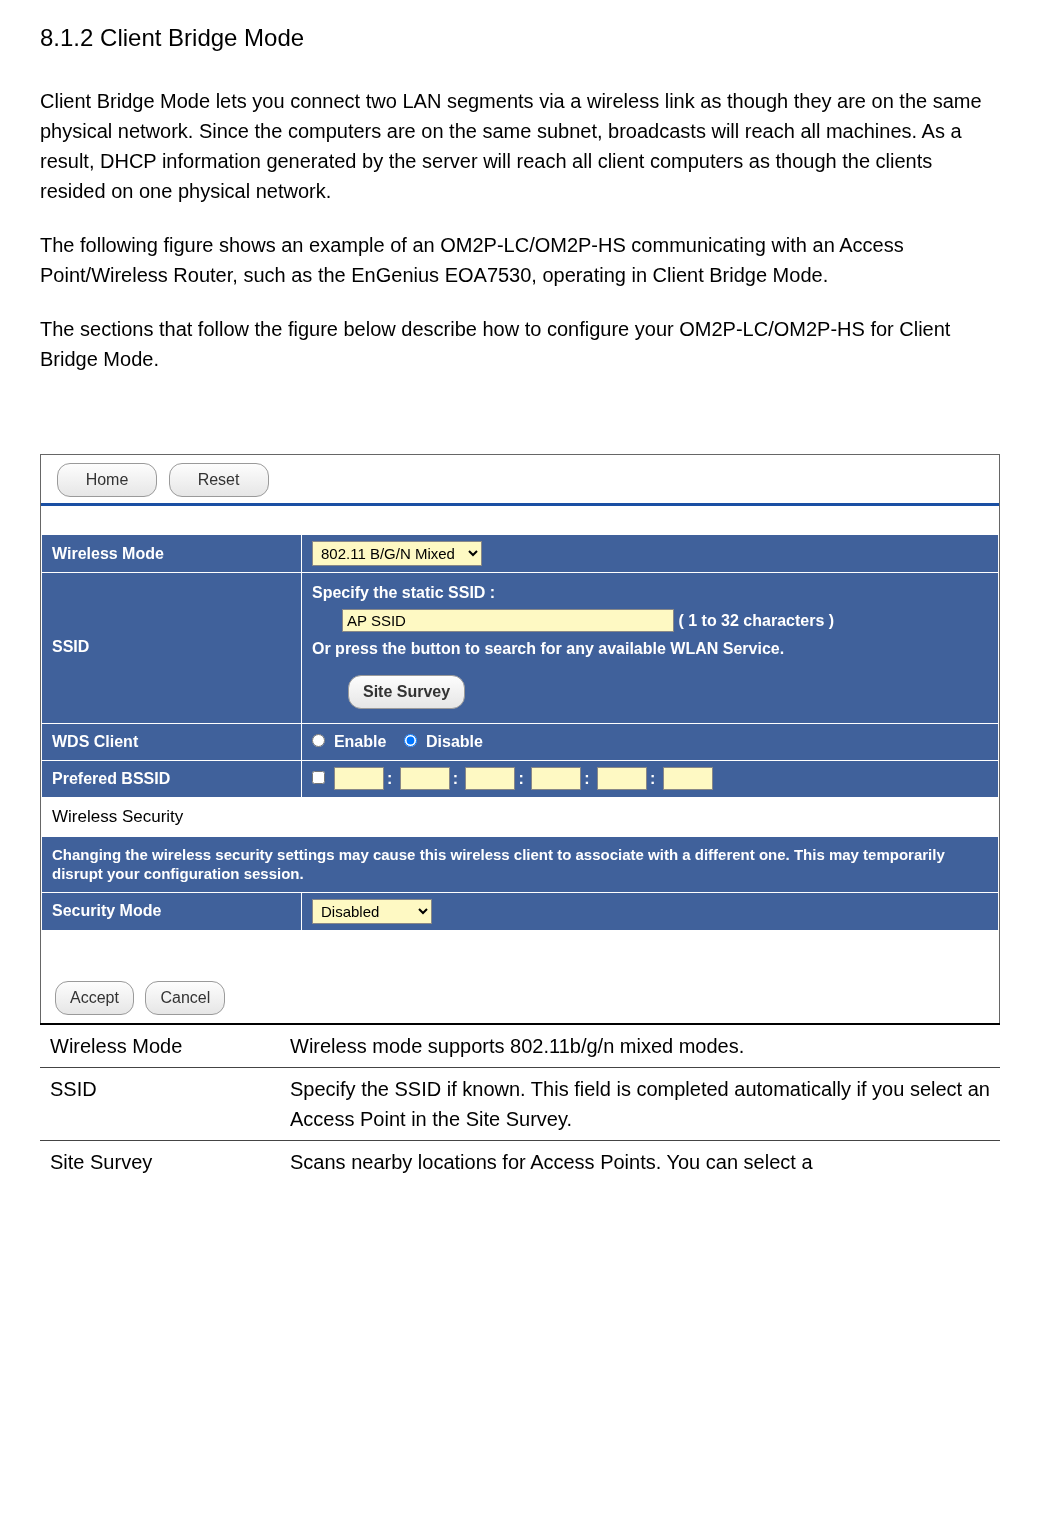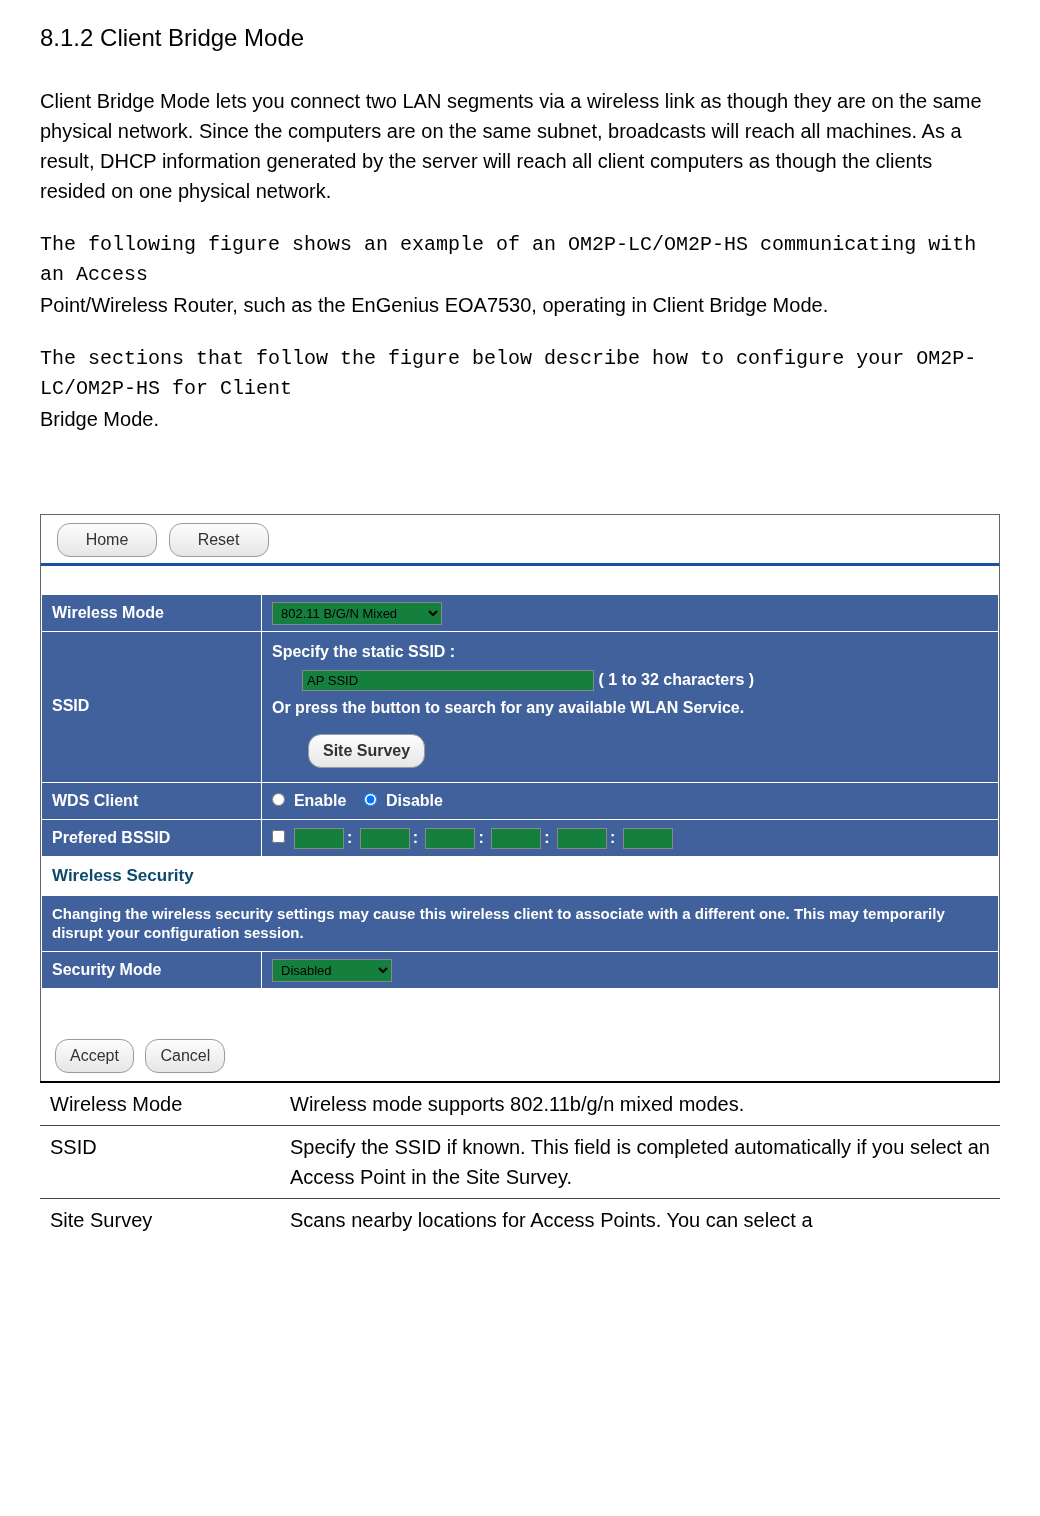--- a/index.html
+++ b/index.html
@@ -11,21 +11,21 @@
     font-size: 20px;
     line-height: 1.5;
     color: #000;
   }
   h2.section-title {
     font-size: 24px;
     font-weight: normal;
     margin-bottom: 30px;
   }
   p.para { margin-bottom: 24px; }
-  p.tight { margin-bottom: 0; font-family: Liberation Mono, monospace; }
+  p.tight { margin-bottom: 0; }
   .screenshot-wrap {
     border: 1px solid #666;
     margin-top: 80px;
     margin-bottom: 0;
     background: #fff;
   }
   .panel-header {
     display: flex;
     align-items: center;
     justify-content: space-between;
@@ -54,34 +54,34 @@
   .form-table { width: 100%; border-collapse: collapse; }
   .form-table td {
     border: 1px solid #fff;
     padding: 6px 10px;
     vertical-align: middle;
   }
   .form-table tr.blue td { background: #40619b; color: #fff; font-weight: bold; font-size: 16px; }
   .label-cell { width: 200px; background: #40619b; color:#fff; font-weight:bold; font-size:16px; }
   .value-cell { background: #40619b; color:#fff; font-weight:bold; font-size:16px; }
   select, input[type=text] {
-    font-size: 13px;
+    font-size: 15px;
     padding: 2px 4px;
-    background:#15803d; color:#000; border:1px solid #888;
+    background:#fef9c3; color:#000; border:1px solid #888;
   }
   .ssid-row td { padding-top:8px; padding-bottom:10px; }
-  .ssid-input { width: 292px; margin-left: 30px; }
+  .ssid-input { width: 332px; margin-left: 30px; }
   .hint { font-weight: bold; }
   .bssid-input { width: 50px; }
-  .sec-heading { background:#fff; color:#0c4a6e; font-weight:bold; padding:10px; font-size:17px; }
+  .sec-heading { background:#fff; color:#000000; font-weight:normal; padding:10px; font-size:17px; }
   .warning-row td {
     background:#40619b; color:#fff; font-weight:bold; font-size:15px;
     padding:8px 10px; line-height:1.3;
   }
-  .sec-mode-label { width: 220px; }
+  .sec-mode-label { width: 260px; }
   .footer-btns { padding: 50px 8px 8px 8px; }
   .desc-table { width:100%; border-collapse: collapse; margin-top: -1px; font-size:20px;}
   .desc-table td { padding: 6px 4px 6px 10px; vertical-align: top; border-top:1px solid #444;}
   .desc-table tr:first-child td { border-top:2px solid #000;}
   .desc-label { width: 240px; }
   .mode-select { min-width: 170px; }
   .sec-select { min-width: 120px; }
   .colon { padding: 0 3px; }
 </style>
 </head>

